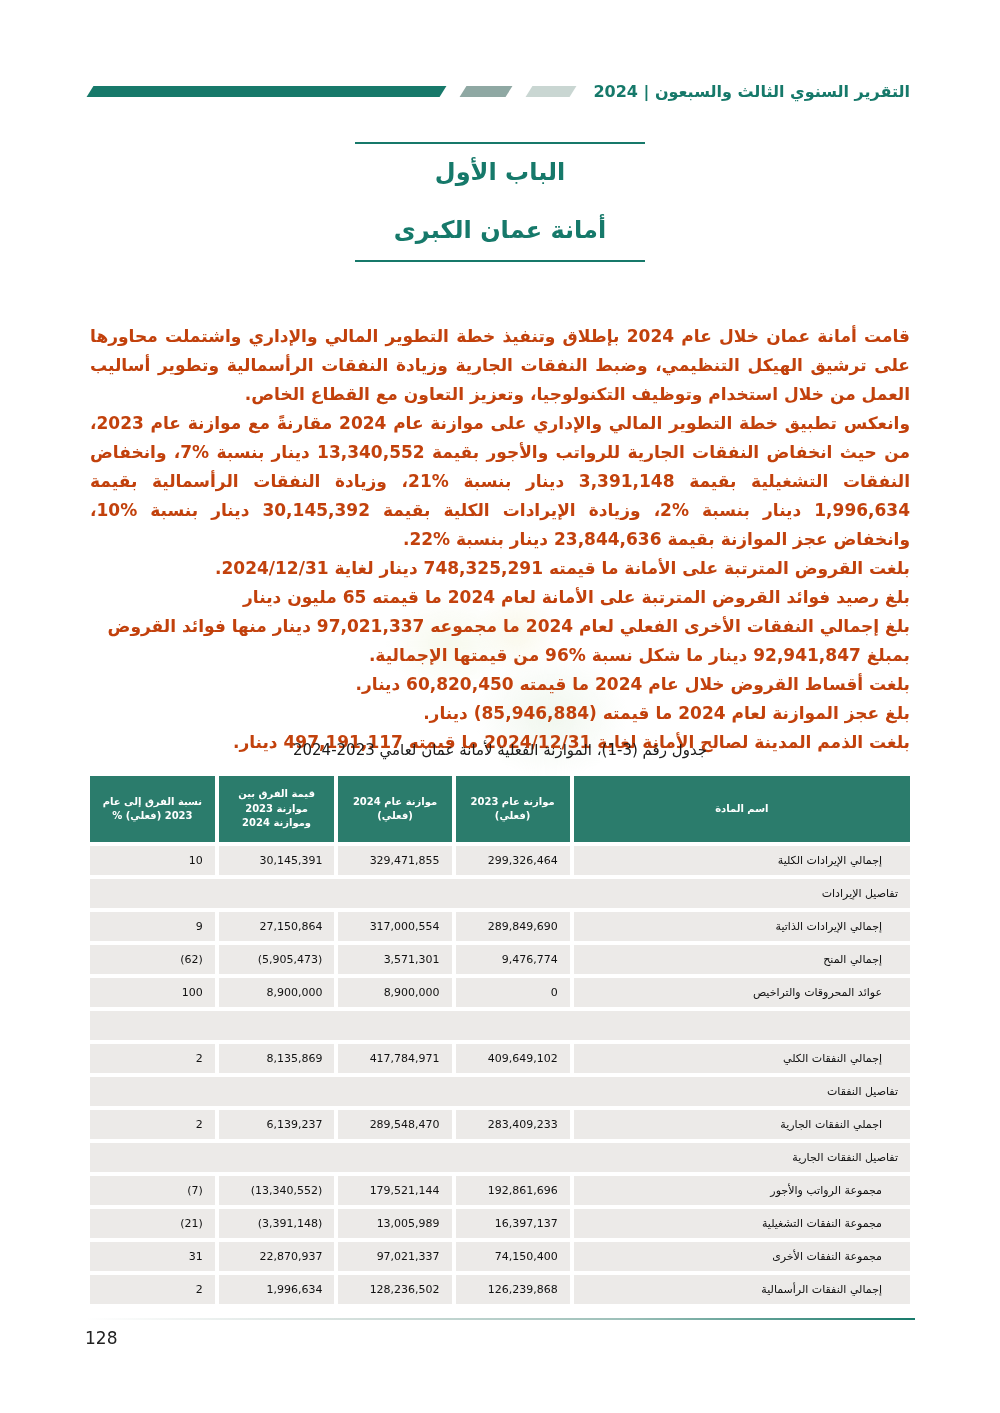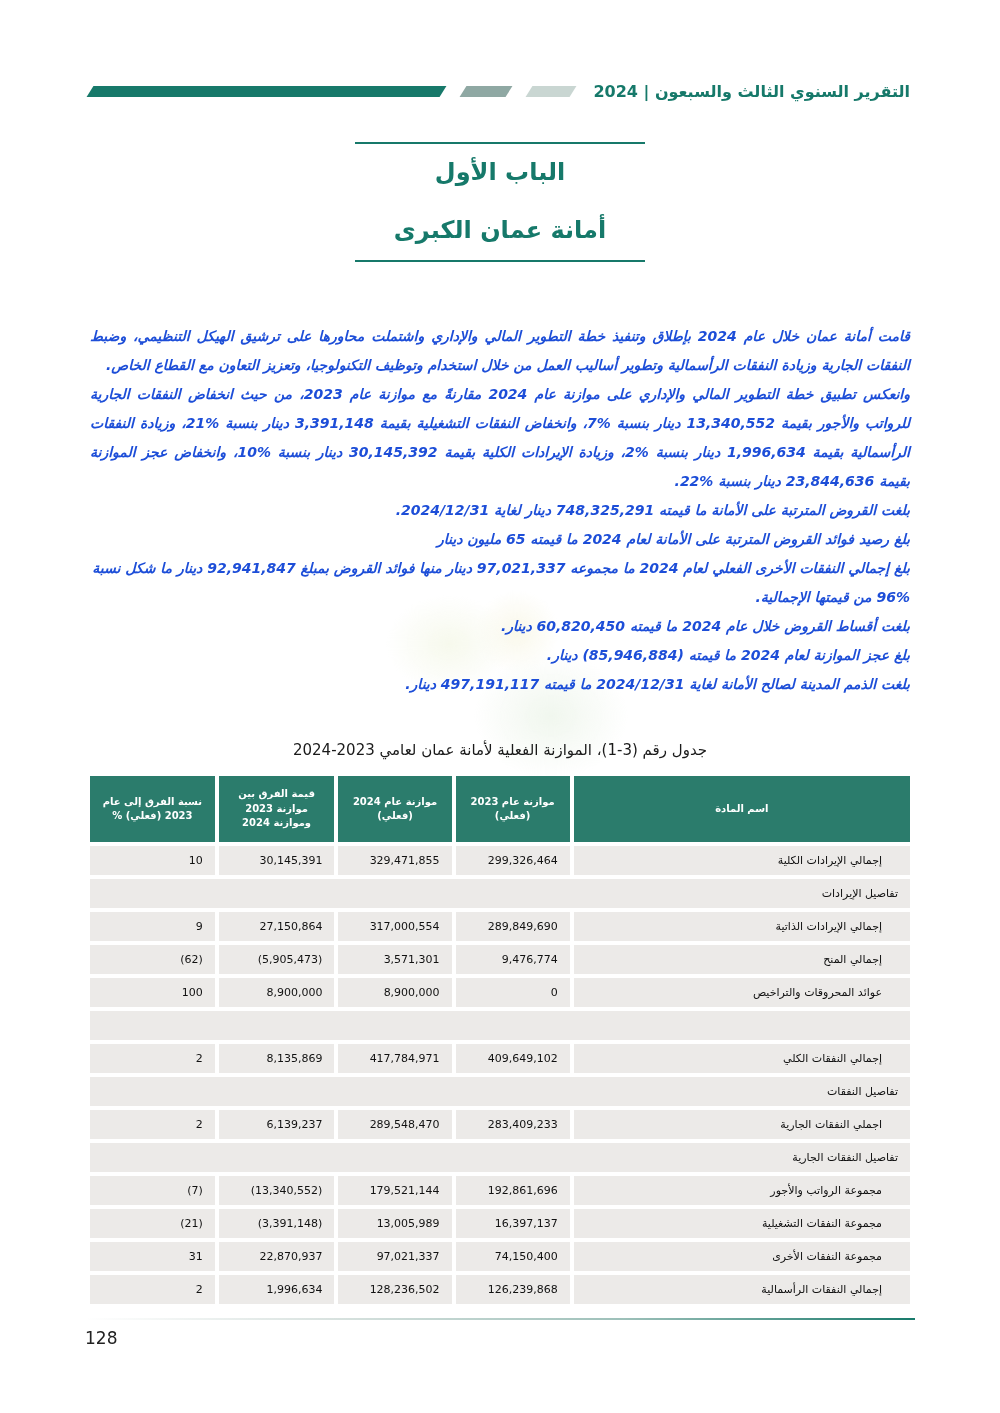--- a/index.html
+++ b/index.html
@@ -32,23 +32,22 @@
     position:absolute;top:560px;left:330px;width:340px;height:240px;opacity:.5;
     background:
       radial-gradient(90px 70px at 35% 35%, #eef3da 0%, rgba(238,243,218,0) 70%),
       radial-gradient(110px 90px at 65% 65%, #e2eedd 0%, rgba(226,238,221,0) 70%),
       radial-gradient(60px 60px at 55% 30%, #f4f1d6 0%, rgba(244,241,214,0) 70%);
     pointer-events:none;
   }
   
   .body-text{
     position:absolute;top:322px;right:90px;left:90px;
-    font-size:14px;line-height:29px;font-weight:bold;color:#1d4ed8;
+    font-size:17px;line-height:29px;font-weight:bold;color:#c2410c;
     text-align:justify;
-    font-style:italic;
   }
   .body-text p{margin:0;}
   .statement{margin:0;text-align:right;}
   
   .tbl-caption{
     position:absolute;top:741px;right:90px;left:90px;text-align:center;
     font-size:15px;color:#1a1a1a;
   }
   table.budget{
     position:absolute;top:772px;right:86px;

